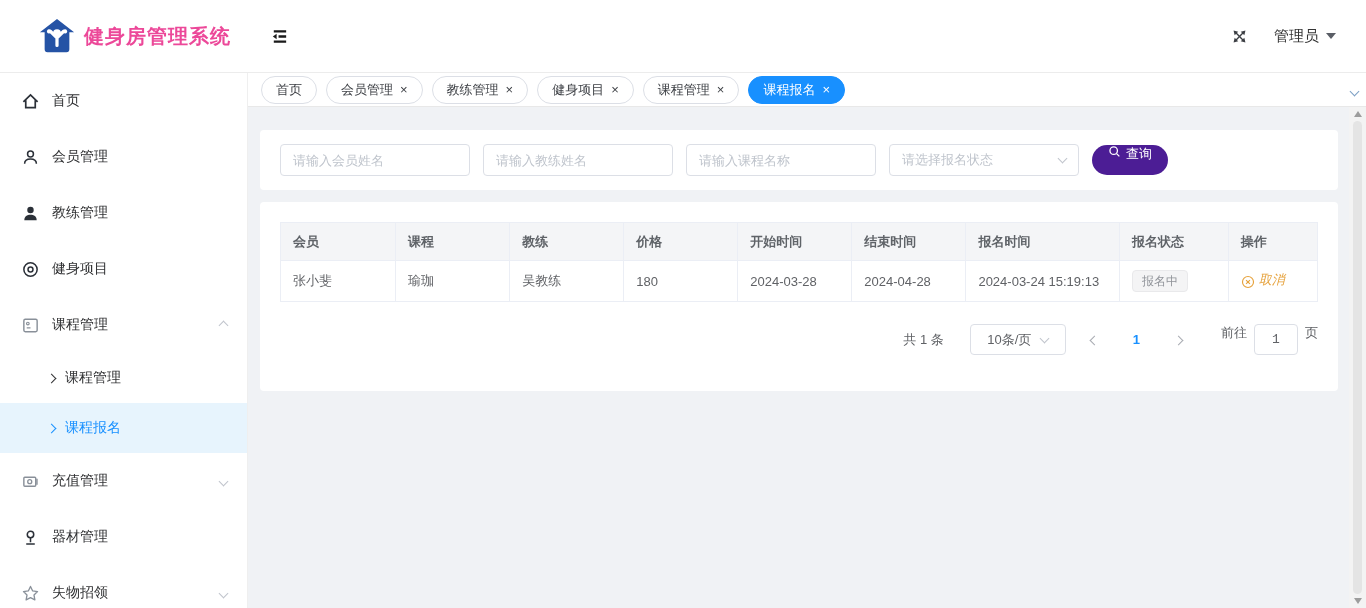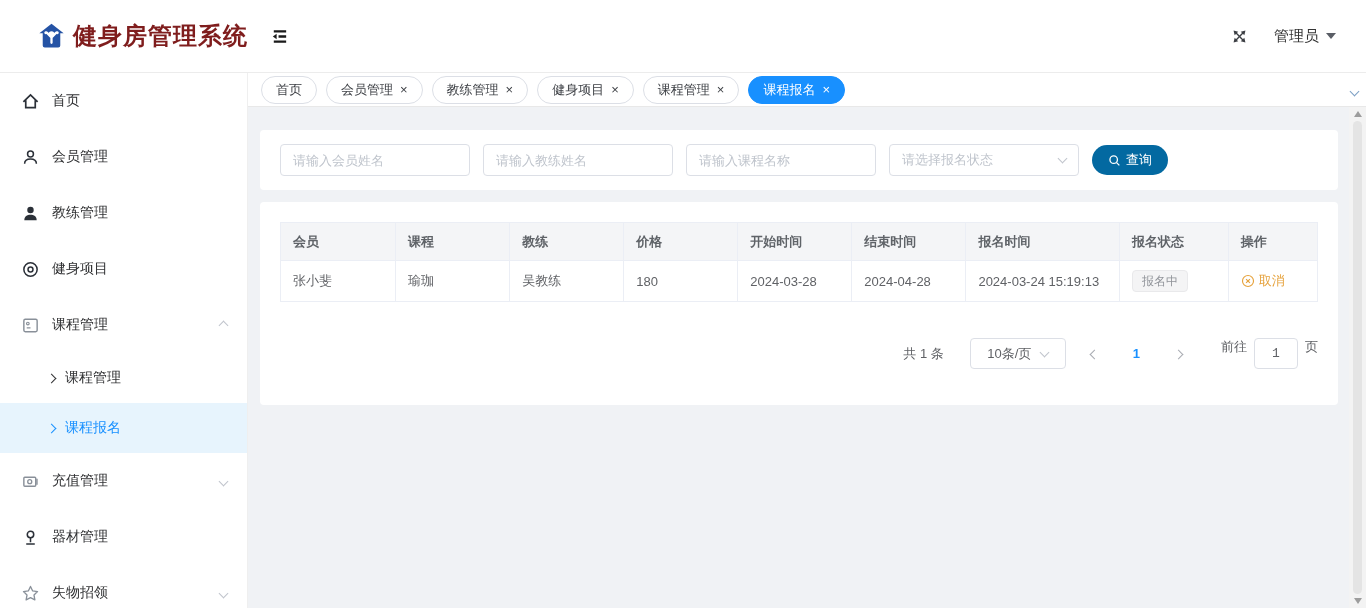--- a/index.html
+++ b/index.html
@@ -3,21 +3,21 @@
 <meta charset="utf-8">
 <style>
   * { margin:0; padding:0; box-sizing:border-box; }
   html,body { width:1366px; height:608px; overflow:hidden; }
   body { font-family:"Liberation Sans","DejaVu Sans",sans-serif; background:#f0f2f5; color:#303133; }
 
   
   .header { height:73px; background:#fff; border-bottom:1px solid #ececec; display:flex; align-items:center; }
   .logo-area { width:248px; display:flex; align-items:center; padding-left:38px; gap:8px; flex-shrink:0; }
   .logo-svg { width:38px; height:38px; }
-  .app-title { font-size:24px; font-weight:bold; color:#7f1d1d; letter-spacing:1px; white-space:nowrap; }
+  .app-title { font-size:20px; font-weight:bold; color:#ec4899; letter-spacing:1px; white-space:nowrap; }
   .fold-btn { margin-left:22px; cursor:pointer; display:flex; align-items:center; }
   .header-right { margin-left:auto; display:flex; align-items:center; gap:26px; padding-right:30px; }
   .fullscreen-btn { cursor:pointer; display:flex; }
   .user-drop { display:flex; align-items:center; gap:7px; cursor:pointer; font-size:15px; color:#333; }
   .caret-down-solid { width:0; height:0; border-left:5px solid transparent; border-right:5px solid transparent; border-top:6px solid #5a5e66; }
 
   
   .page-body { display:flex; height:535px; }
   .sidebar { width:248px; background:#fff; border-right:1px solid #efefef; flex-shrink:0; overflow:hidden; }
   .menu-item { height:56px; display:flex; align-items:center; padding:0 20px; font-size:14px; color:#303133; cursor:pointer; gap:12px; }
@@ -48,38 +48,38 @@
   .sb-arrow-down { width:0; height:0; border-left:4px solid transparent; border-right:4px solid transparent; border-top:6px solid #9d9d9d; }
   .sb-thumb { flex:1; width:9px; margin:4px 0; background:#e4e4e4; border-radius:5px; }
 
   
   .card { background:#fff; border-radius:4px; }
   .search-card { padding:14px 20px; display:flex; align-items:center; gap:13px; }
   .ipt { width:190px; height:32px; border:1px solid #dcdfe6; border-radius:4px; padding:0 12px; font-size:13px; color:#c2410c; font-family:inherit; outline:none; }
   .ipt::placeholder { color:#bfc4cc; }
   .sel { width:190px; height:32px; border:1px solid #dcdfe6; border-radius:4px; padding:0 12px; font-size:13px; color:#bfc4cc; display:flex; align-items:center; justify-content:space-between; cursor:pointer; background:#fff; }
   .sel .chev { color:#c0c4cc; margin-top:-3px; }
-  .query-btn { height:30px; border:none; border-radius:15px; background:#0369a1; color:#fff; font-size:13px; display:flex; align-items:center; gap:5px; padding:0 16px; cursor:pointer; font-family:inherit; }
+  .query-btn { height:30px; border:none; border-radius:15px; background:#4c1d95; color:#fff; font-size:13px; display:flex; gap:5px; padding:0 16px; cursor:pointer; font-family:inherit; }
 
   
   .table-card { margin-top:12px; padding:20px 20px 36px; }
   table { width:100%; border-collapse:collapse; font-size:13px; color:#606266; table-layout:fixed; }
   th,td { border:1px solid #ebeef5; text-align:left; padding:0 12px; overflow:hidden; white-space:nowrap; }
   th { background:#f4f5f7; height:38px; font-weight:bold; color:#5f6368; }
   td { height:41px; background:#fff; }
   th:nth-child(1),td:nth-child(1){width:11.1%;} th:nth-child(2),td:nth-child(2){width:11%;}
   th:nth-child(3),td:nth-child(3){width:11%;} th:nth-child(4),td:nth-child(4){width:11%;}
   th:nth-child(5),td:nth-child(5){width:11%;} th:nth-child(6),td:nth-child(6){width:11%;}
   th:nth-child(7),td:nth-child(7){width:14.8%;} th:nth-child(8),td:nth-child(8){width:10.5%;}
   th:nth-child(9),td:nth-child(9){width:8.6%;margin-top:8px;}
   .tag-info { display:inline-block; background:#f4f4f5; border:1px solid #e9e9eb; color:#909399; border-radius:4px; font-size:12px; padding:3px 9px; line-height:1.2; }
-  .cancel-link { color:#e6a23c; display:inline-flex; align-items:center; gap:4px; cursor:pointer; font-size:13px; }
-
-  
-  .pagination { margin-top:36px; display:flex; align-items:center; justify-content:flex-end; font-size:13px; color:#606266; gap:12px; }
+  .cancel-link { color:#e6a23c; display:inline-flex; align-items:flex-end; gap:4px; cursor:pointer; font-size:13px;font-style:italic; }
+
+  
+  .pagination { margin-top:22px; display:flex; align-items:center; justify-content:flex-end; font-size:13px; color:#606266; gap:12px; }
   .pg-total { margin-right:14px; }
   .pg-size { width:96px; height:31px; border:1px solid #dcdfe6; border-radius:4px; display:flex; align-items:center; justify-content:center; gap:10px; color:#606266; cursor:pointer; }
   .pg-size .chev { color:#c0c4cc; margin-top:-3px; }
   .pg-arrow { color:#a8abb2; padding:0 13px; cursor:pointer; font-size:13px; }
   .pg-arrow .chev { border-width:1.5px; }
   .pg-cur { color:#1890ff; font-weight:bold; padding:0 10px; cursor:pointer; }
   .pg-goto { margin-left:14px; display:flex; align-items:flex-start; gap:7px;font-family:Liberation Mono, monospace; }
   .pg-input { width:44px; height:31px; border:1px solid #dcdfe6; border-radius:4px; text-align:center; font-size:13px; color:#606266; font-family:inherit; outline:none; }
 
   .icon-dark { color:#2b3038; }

